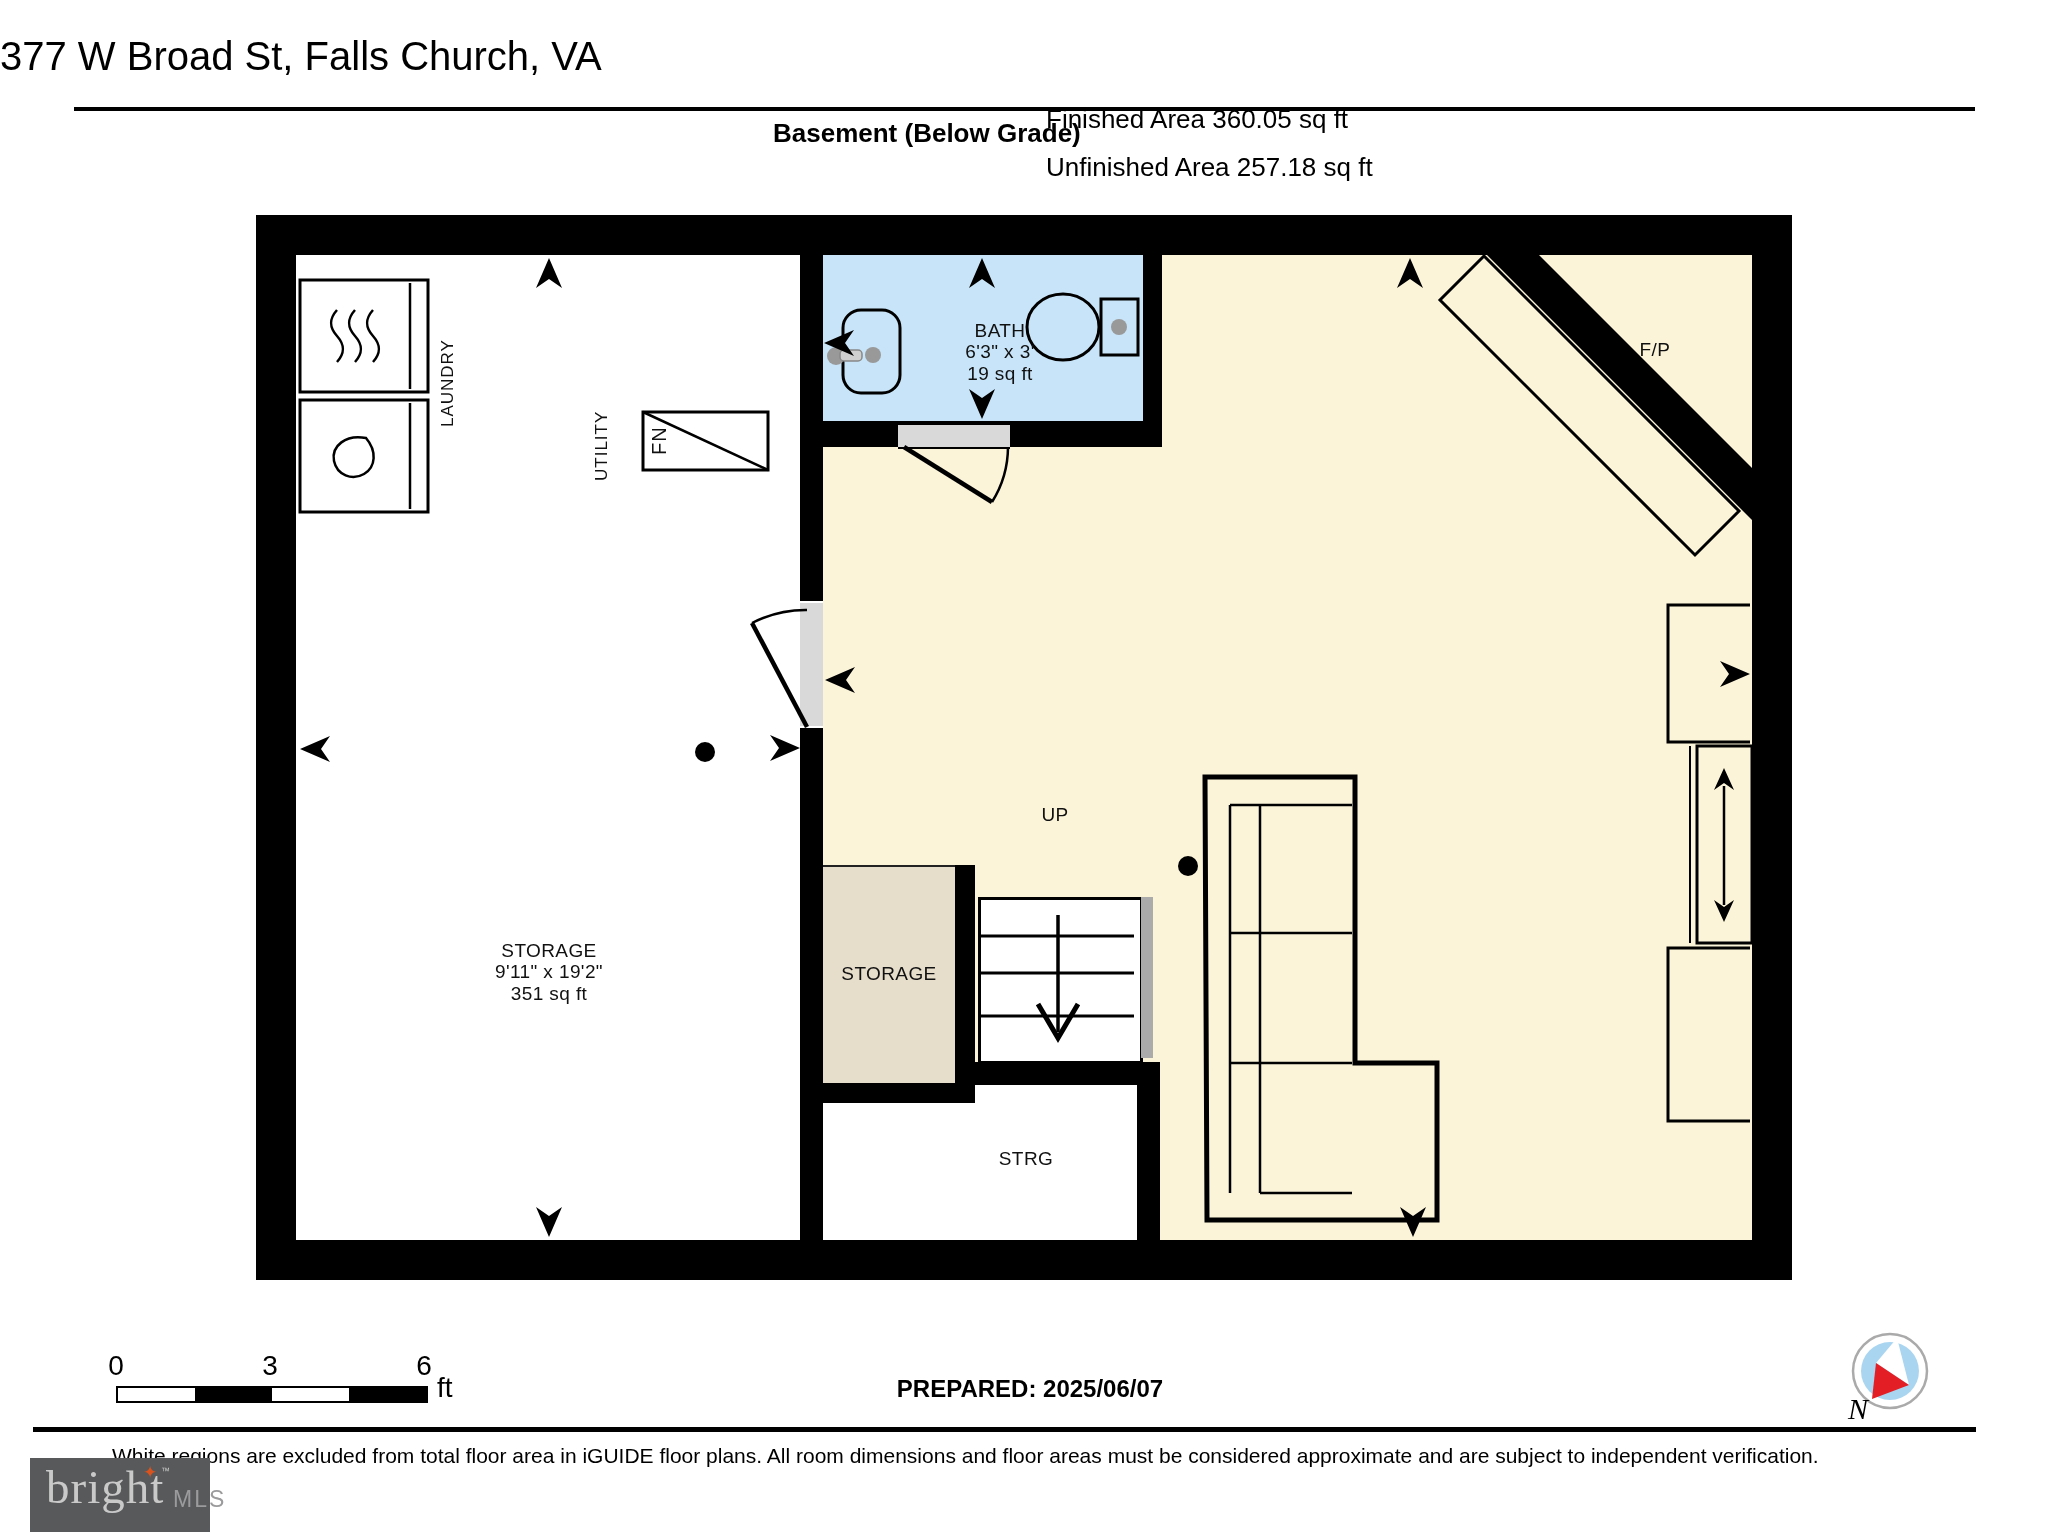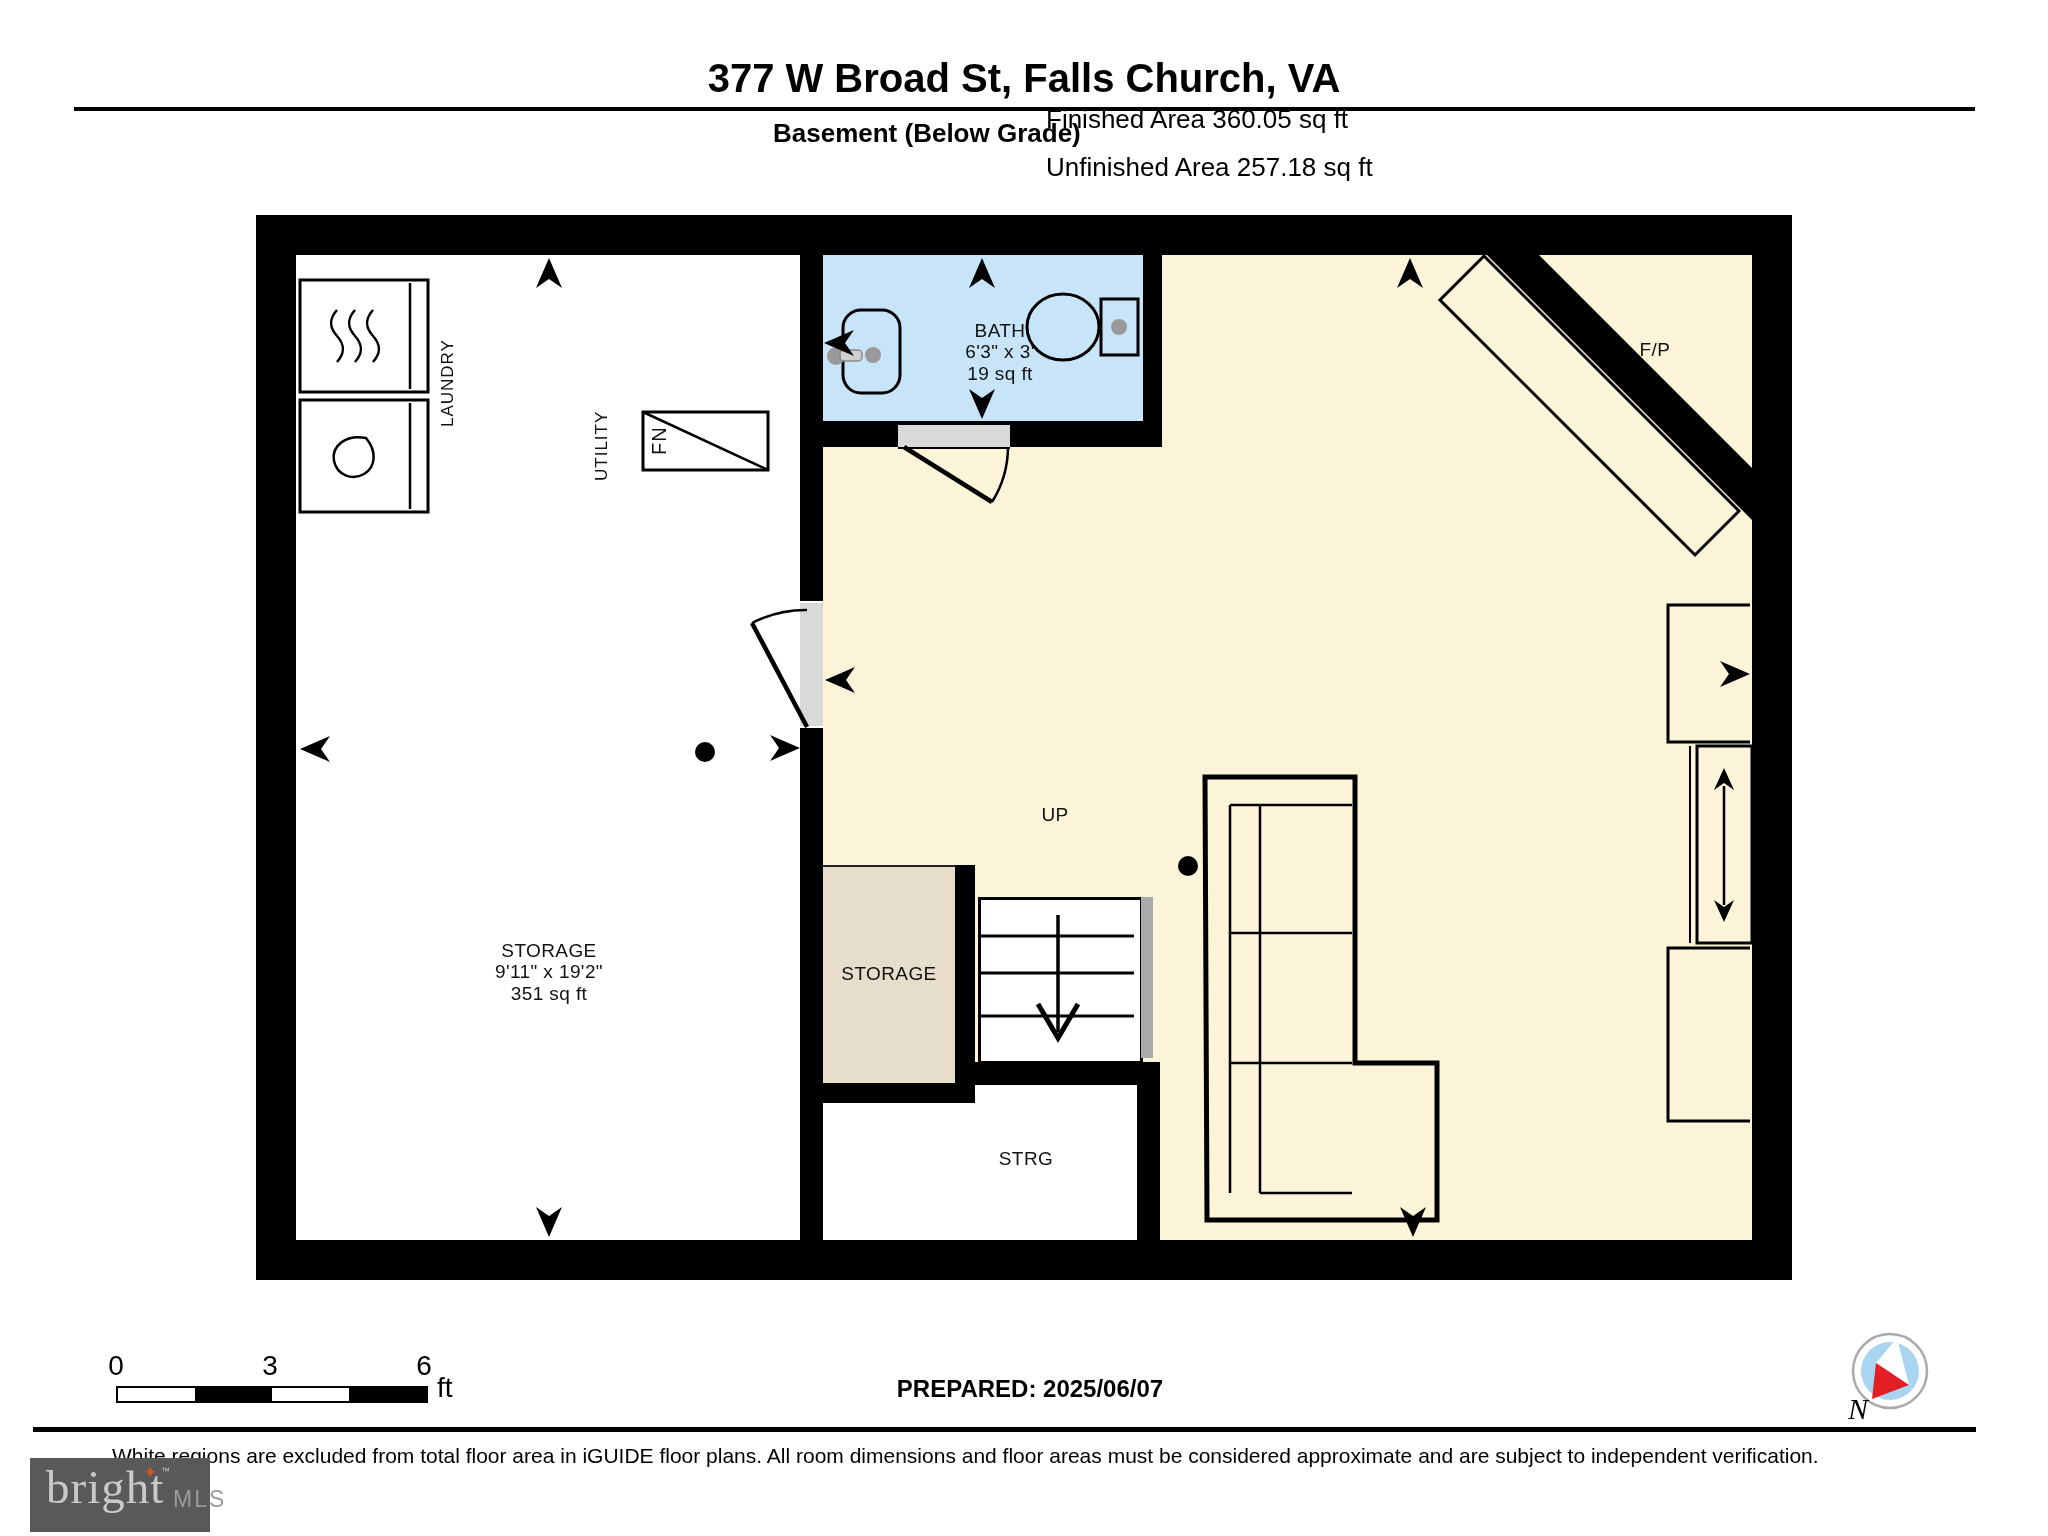--- a/index.html
+++ b/index.html
@@ -4,21 +4,21 @@
 <style>
   html,body{margin:0;padding:0;background:#fff;}
   .canvas{position:relative;width:2048px;height:1536px;background:#fff;overflow:hidden;
           font-family:"Liberation Sans",sans-serif;color:#000;}
   .abs{position:absolute;}
   .wall{position:absolute;background:var(--c-wall,#000);}
   .fill{position:absolute;}
   .label{position:absolute;text-align:center;font-size:19px;line-height:1.12;color:#111;letter-spacing:.4px;}
   .vert{position:absolute;writing-mode:vertical-rl;transform:rotate(180deg);font-size:17px;letter-spacing:1px;color:#111;text-align:center;}
   .overlay{position:absolute;left:0;top:0;pointer-events:none;}
-  .title{position:absolute;left:0;right:0;top:56px;text-align:center;font-size:40px;font-weight:700;}
+  .title{position:absolute;left:0;right:0;top:34px;text-align:left;font-size:40px;font-weight:400;}
   .subtle{position:absolute;font-size:26px;}
   .rule{position:absolute;background:#000;}
   .scale-num{position:absolute;font-size:28px;width:40px;text-align:center;}
   .scale-bar{position:absolute;left:116px;top:1386px;width:308px;height:13px;border:2px solid #000;display:flex;}
   .scale-seg{flex:1;}
   .prepared{position:absolute;left:880px;top:1375px;width:300px;text-align:center;font-size:24px;font-weight:600;}
   .disclaimer{position:absolute;left:112px;top:1444px;font-size:21px;white-space:nowrap;}
   .north{position:absolute;left:1848px;top:1392px;font-family:"Liberation Serif",serif;font-style:italic;font-size:30px;}
   .logo{position:absolute;left:30px;top:1458px;width:180px;height:74px;background:#58595B;}
   .logo .word{position:absolute;left:16px;top:2px;font-family:"Liberation Serif",serif;font-size:47px;color:#C9C9C9;letter-spacing:1px;}

